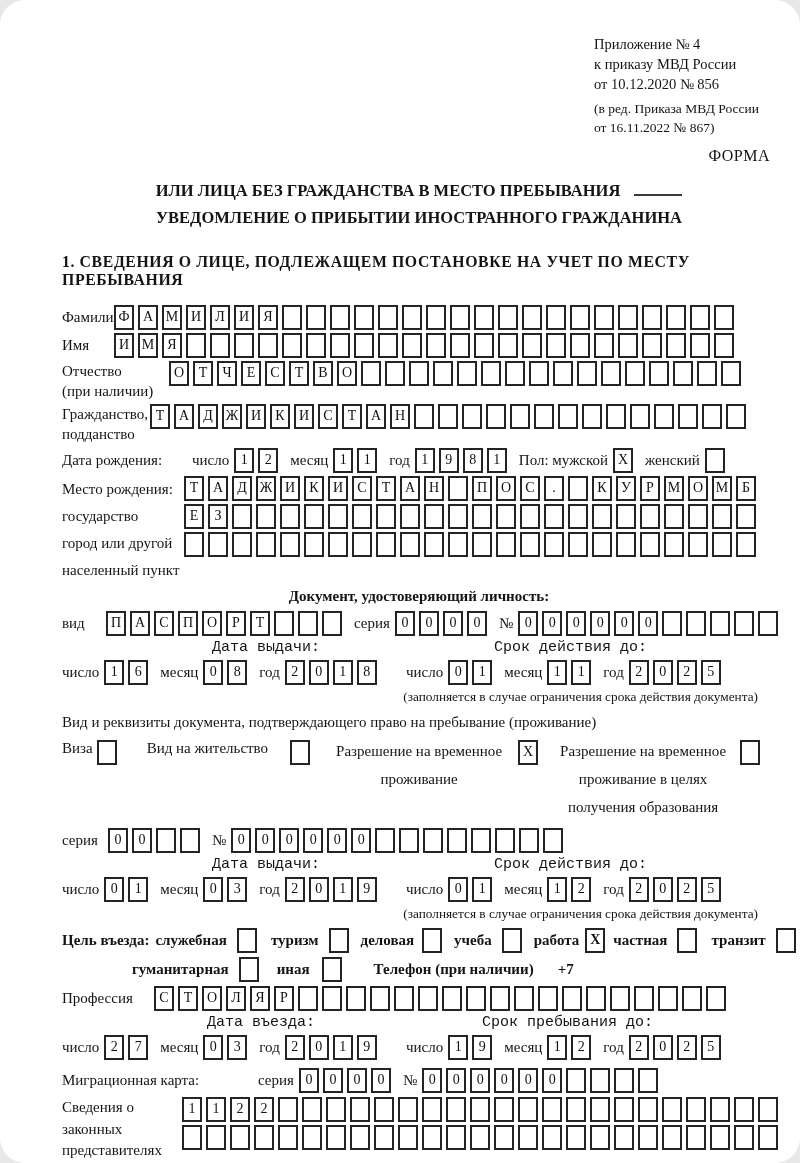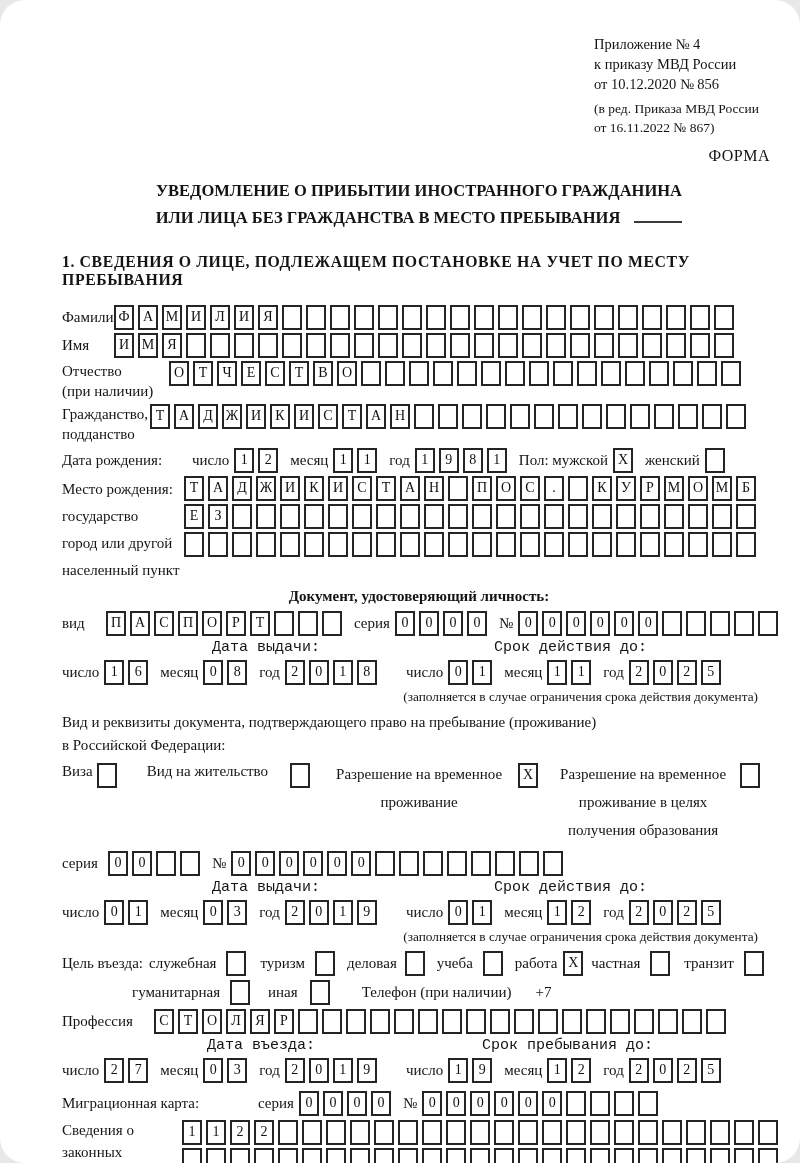--- a/index.html
+++ b/index.html
@@ -32,40 +32,40 @@
   .center-bold { text-align:center; font-weight:bold; font-size:15px; margin:4px 0 6px 0; }
   .dheads { position:relative; height:21px; font-size:15px;font-family:Liberation Mono, monospace; }
   .dheads span { position:absolute; }
   .drow { position:relative; height:28px; }
   .dgroup { position:absolute; top:0; display:flex; align-items:center; white-space:nowrap; }
   .note { font-size:13.3px; line-height:17px; }
   .note.right { text-align:right; padding-right:18px; margin-bottom:6px; }
   .intro { font-size:15px; line-height:23px; }
   .permits { display:flex; align-items:flex-start; margin-top:6px; margin-bottom:10px; }
   .pstack { display:flex; flex-direction:column; text-align:center; font-size:15px; line-height:22px;gap:6px; }
-  .purpose-row { display:flex; align-items:center; margin-bottom:4px; white-space:nowrap; font-size:15px; }
+  .purpose-row { display:flex; align-items:center; margin-bottom:4px; white-space:nowrap; font-size:15px;font-weight:bold; }
   .plabel { font-size:15px; flex:none; }
 </style>
 </head>
 <body>
 
 <div class="page">
 
   <div class="appendix">
     <div>Приложение № 4</div>
     <div>к приказу МВД России</div>
     <div>от 10.12.2020 № 856</div>
     <div class="rev first">(в ред. Приказа МВД России</div>
     <div class="rev">от 16.11.2022 № 867)</div>
   </div>
   <div class="forma">ФОРМА</div>
 
   <div class="title">
+    <div><span>ИЛИ ЛИЦА БЕЗ ГРАЖДАНСТВА В МЕСТО ПРЕБЫВАНИЯ</span><span class="blank-line"></span></div>
     <div>УВЕДОМЛЕНИЕ О ПРИБЫТИИ ИНОСТРАННОГО ГРАЖДАНИНА</div>
-    <div><span>ИЛИ ЛИЦА БЕЗ ГРАЖДАНСТВА В МЕСТО ПРЕБЫВАНИЯ</span><span class="blank-line"></span></div>
   </div>
 
   <div class="sec-heading">1. СВЕДЕНИЯ О ЛИЦЕ, ПОДЛЕЖАЩЕМ ПОСТАНОВКЕ НА УЧЕТ ПО МЕСТУ ПРЕБЫВАНИЯ</div>
 
   <div class="row">
     <span class="lbl" style="width:52px">Фамилия</span>
     <span class="cells"><span class="cell">Ф</span><span class="cell">А</span><span class="cell">М</span><span class="cell">И</span><span class="cell">Л</span><span class="cell">И</span><span class="cell">Я</span><span class="cell"></span><span class="cell"></span><span class="cell"></span><span class="cell"></span><span class="cell"></span><span class="cell"></span><span class="cell"></span><span class="cell"></span><span class="cell"></span><span class="cell"></span><span class="cell"></span><span class="cell"></span><span class="cell"></span><span class="cell"></span><span class="cell"></span><span class="cell"></span><span class="cell"></span><span class="cell"></span><span class="cell"></span></span>
   </div>
 
   <div class="row">
@@ -146,21 +146,20 @@
       <span class="cells"><span class="cell">0</span><span class="cell">1</span></span>
       <span class="dlbl">месяц</span>
       <span class="cells"><span class="cell">1</span><span class="cell">1</span></span>
       <span class="dlbl">год</span>
       <span class="cells"><span class="cell">2</span><span class="cell">0</span><span class="cell">2</span><span class="cell">5</span></span>
     </span>
   </div>
   <div class="note right">(заполняется в случае ограничения срока действия документа)</div>
 
   <div class="intro">Вид и реквизиты документа, подтверждающего право на пребывание (проживание)</div>
-  <div class="intro">в Российской Федерации:</div>
 
   <div class="permits">
     <span class="plabel">Виза</span>
     <span class="cells" style="margin-left:4px"><span class="cell"></span></span>
     <span class="plabel" style="margin-left:26px">Вид на жительство</span>
     <span class="cells" style="margin-left:22px"><span class="cell"></span></span>
     <span class="pstack" style="margin-left:22px">
       <span>Разрешение на временное</span>
       <span>проживание</span>
     </span>

